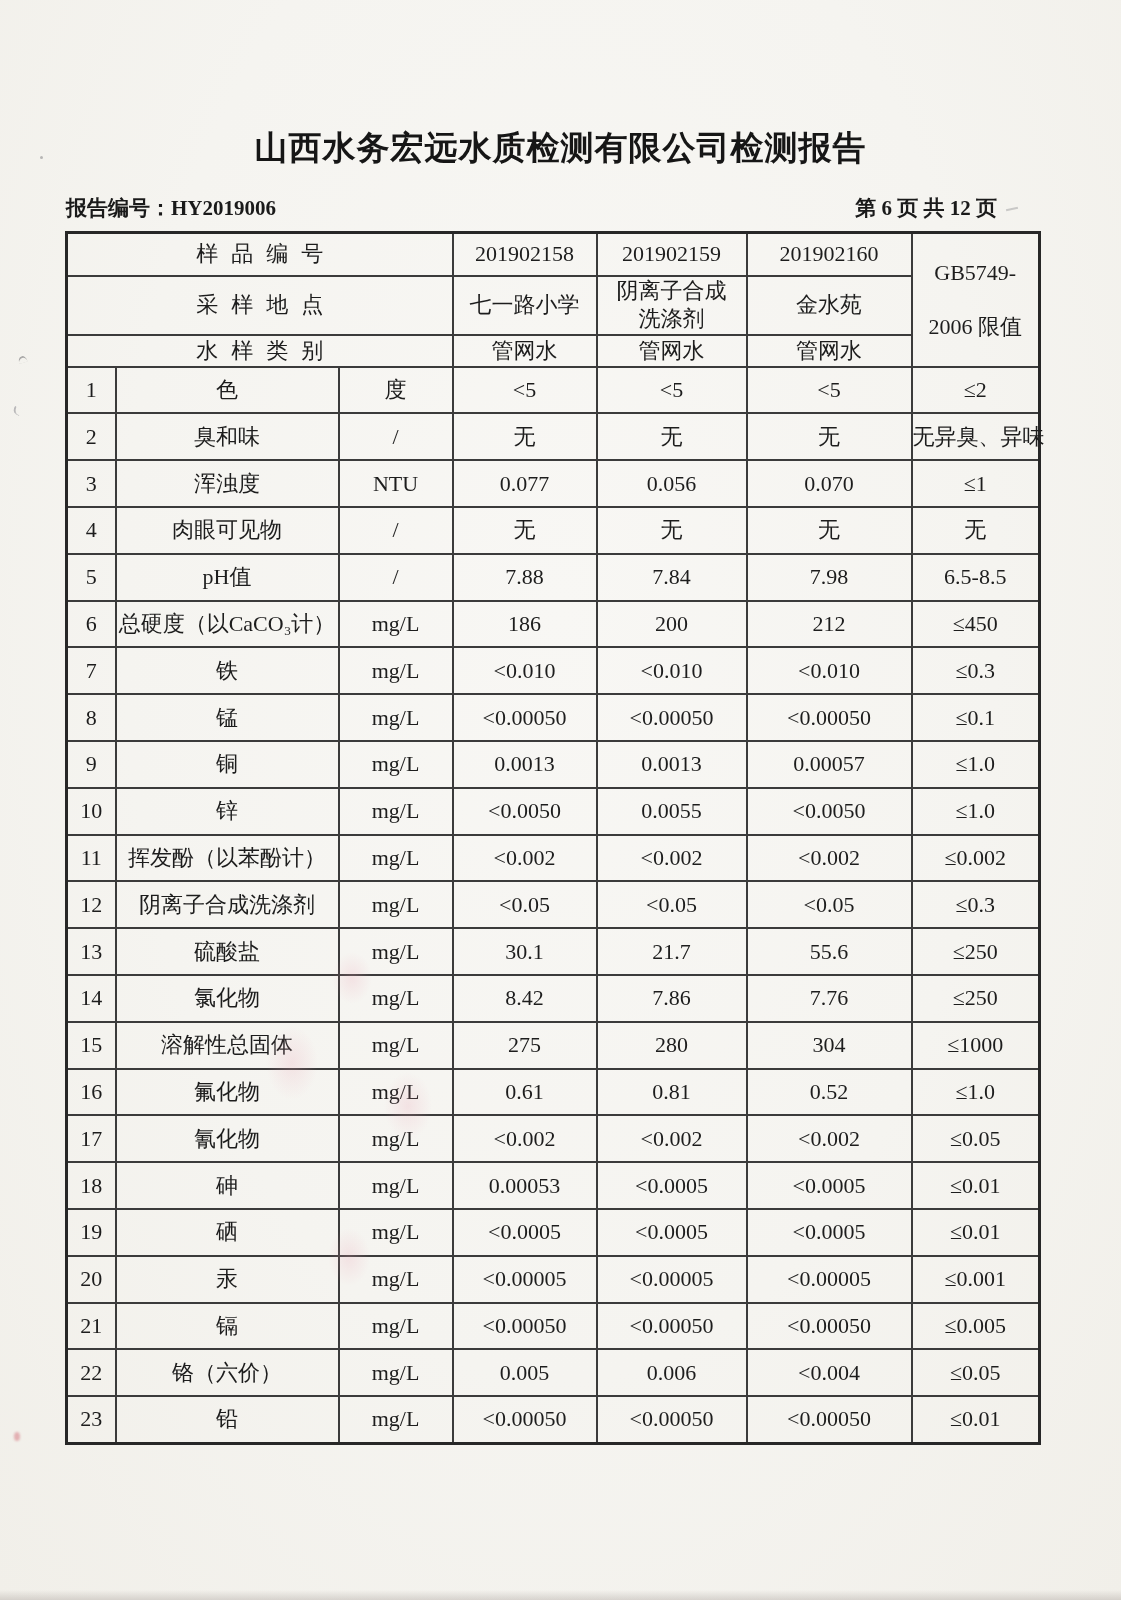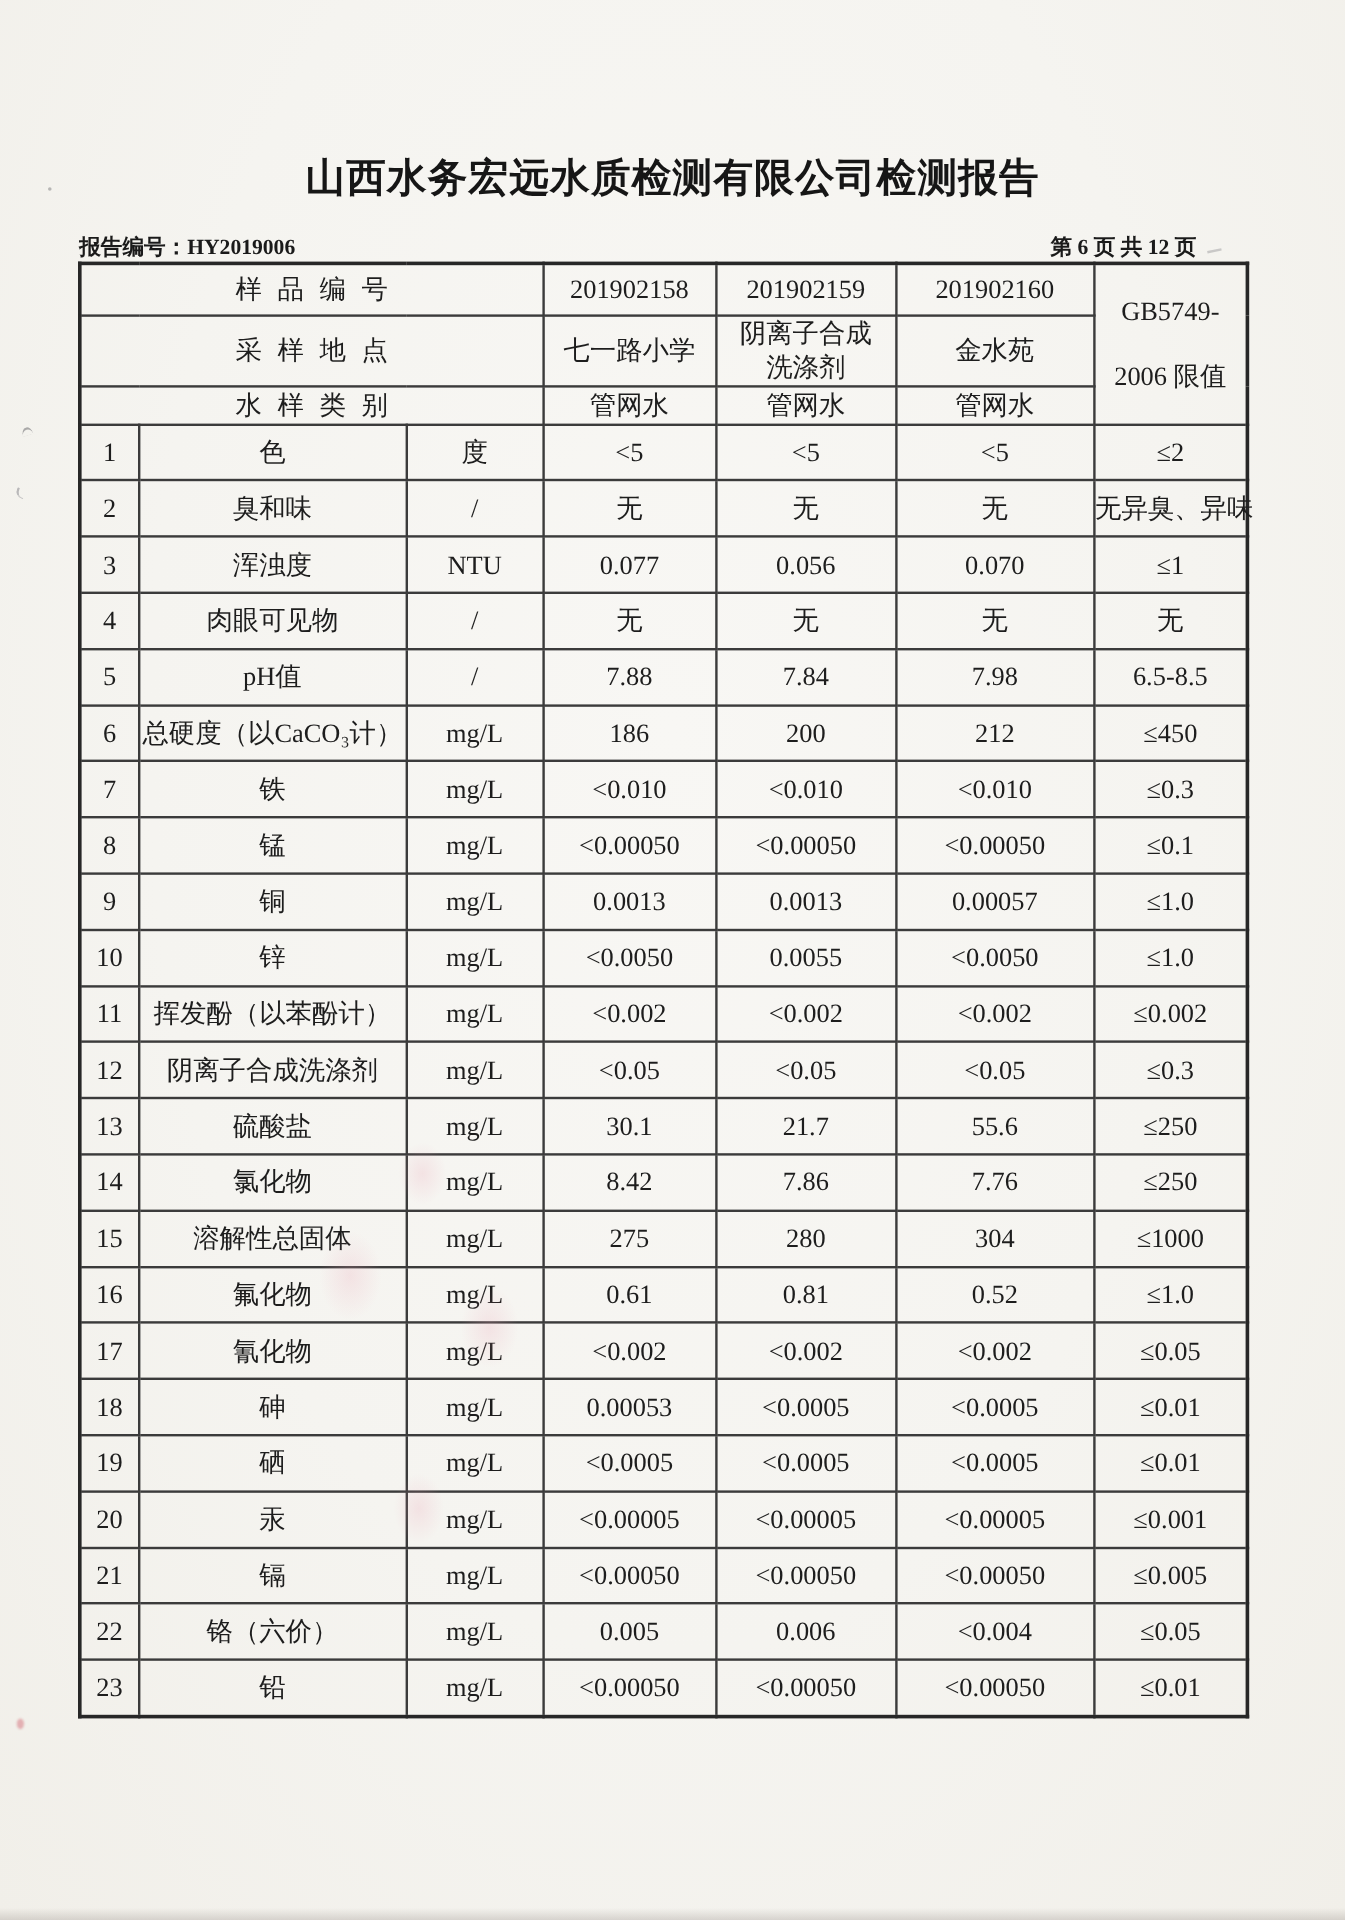--- a/index.html
+++ b/index.html
@@ -30,28 +30,28 @@
     color: #161616;
   }
   .meta {
     position: absolute;
     top: 194px;
     left: 66px;
     right: 124px;
     display: flex;
     justify-content: space-between;
     align-items: center;
-    font-size: 18px;
+    font-size: 21px;
     font-weight: 700;
     color: #1a1a1a;
   }
   table.report {
     position: absolute;
     left: 65px;
-    top: 218px;
+    top: 231px;
     width: 973px;
     border-collapse: collapse;
     table-layout: fixed;
     font-family: "Liberation Serif", "DejaVu Serif", serif;
     color: #1d1d1d;
   }
   table.report td {
     border: 2px solid #3b3b3b;
     text-align: center;
     vertical-align: middle;

